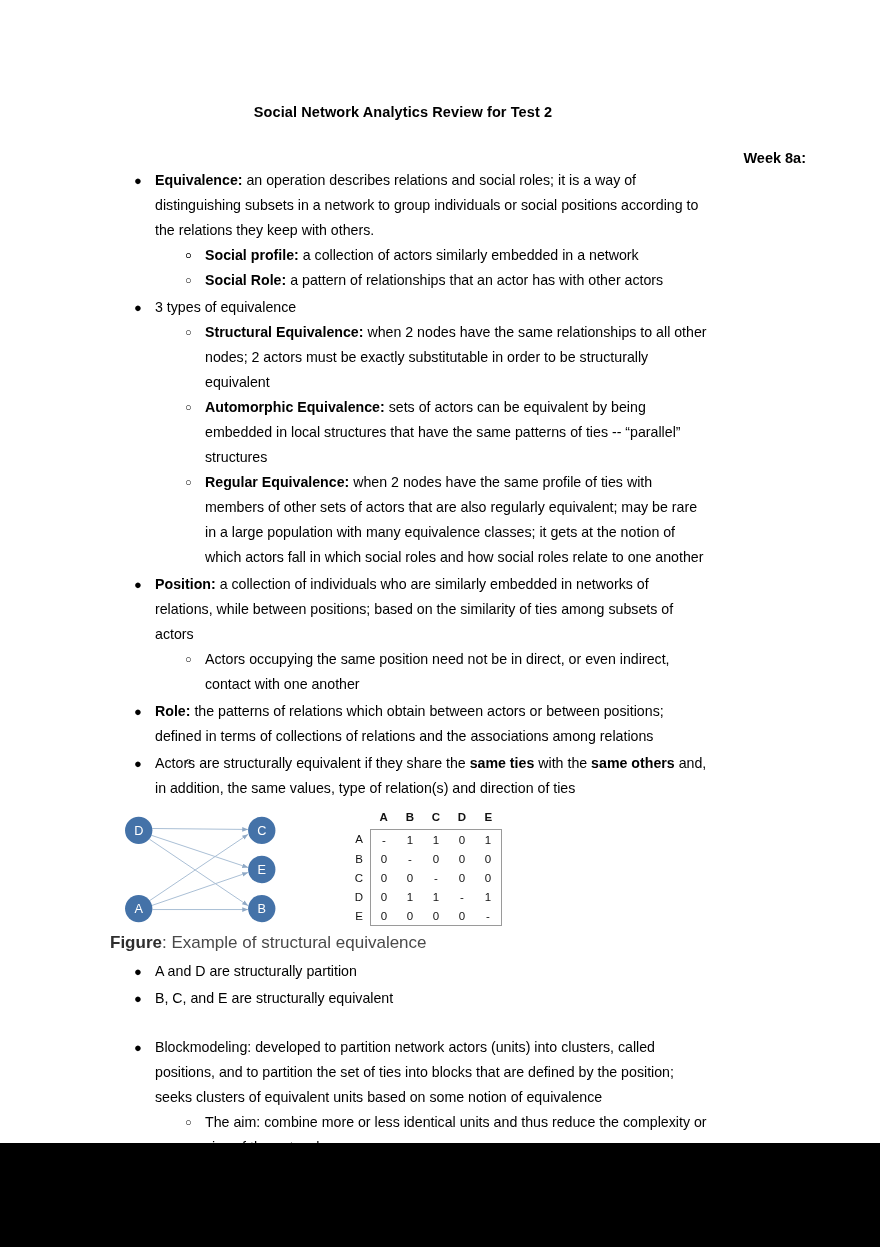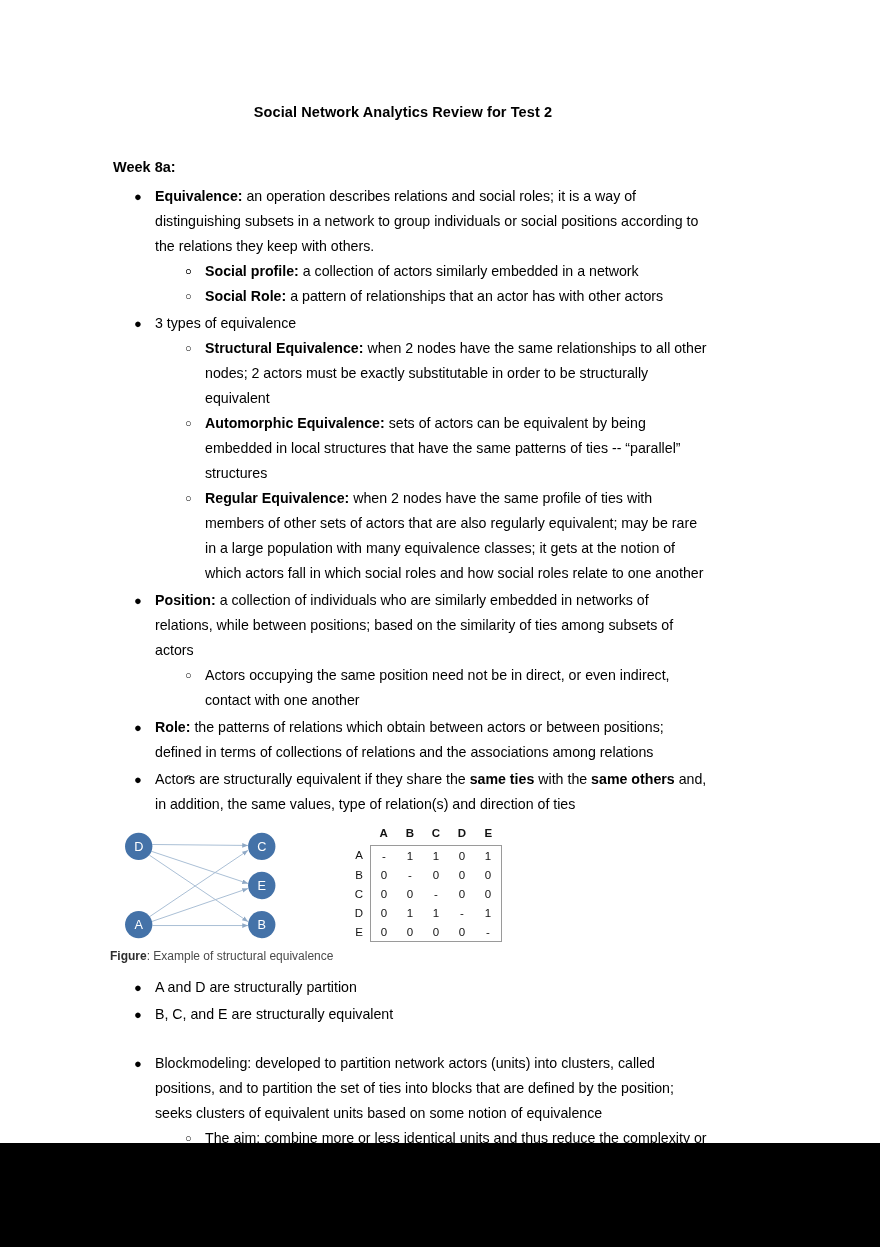--- a/index.html
+++ b/index.html
@@ -27,23 +27,24 @@
     font-weight: bold;
     color: #000;
     margin: 0;
     padding-top: 104px;
     letter-spacing: 0.1px;
   }
   .section-head {
     font-size: 14.5px;
     font-weight: bold;
     color: #000;
-    margin: 9px;
+    margin: 0;
     padding-top: 30px;
     padding-left: 104px;
+    text-align: right;
   }
   ul.lvl1 {
     list-style: none;
     margin: 0;
     padding: 0;
   }
   li.b1 {
     position: relative;
     padding-left: 155px;
     padding-right: 98px;
@@ -142,21 +143,21 @@
   .matrix-table tr.row-last td.cell-first {
     border-bottom: 1px solid #9a9a9a;
   }
   .matrix-table td.cell-last {
     border-right: 1px solid #9a9a9a;
   }
   .fig-caption {
     position: absolute;
     left: 0;
     top: 126px;
-    font-size: 12px;
+    font-size: 17px;
     color: #4a4a4a;
     white-space: nowrap;
   }
   .fig-caption b { color: #2e2e2e; }
 
   .black-bar {
     position: absolute;
     left: 0;
     top: 1143px;
     width: 880px;

